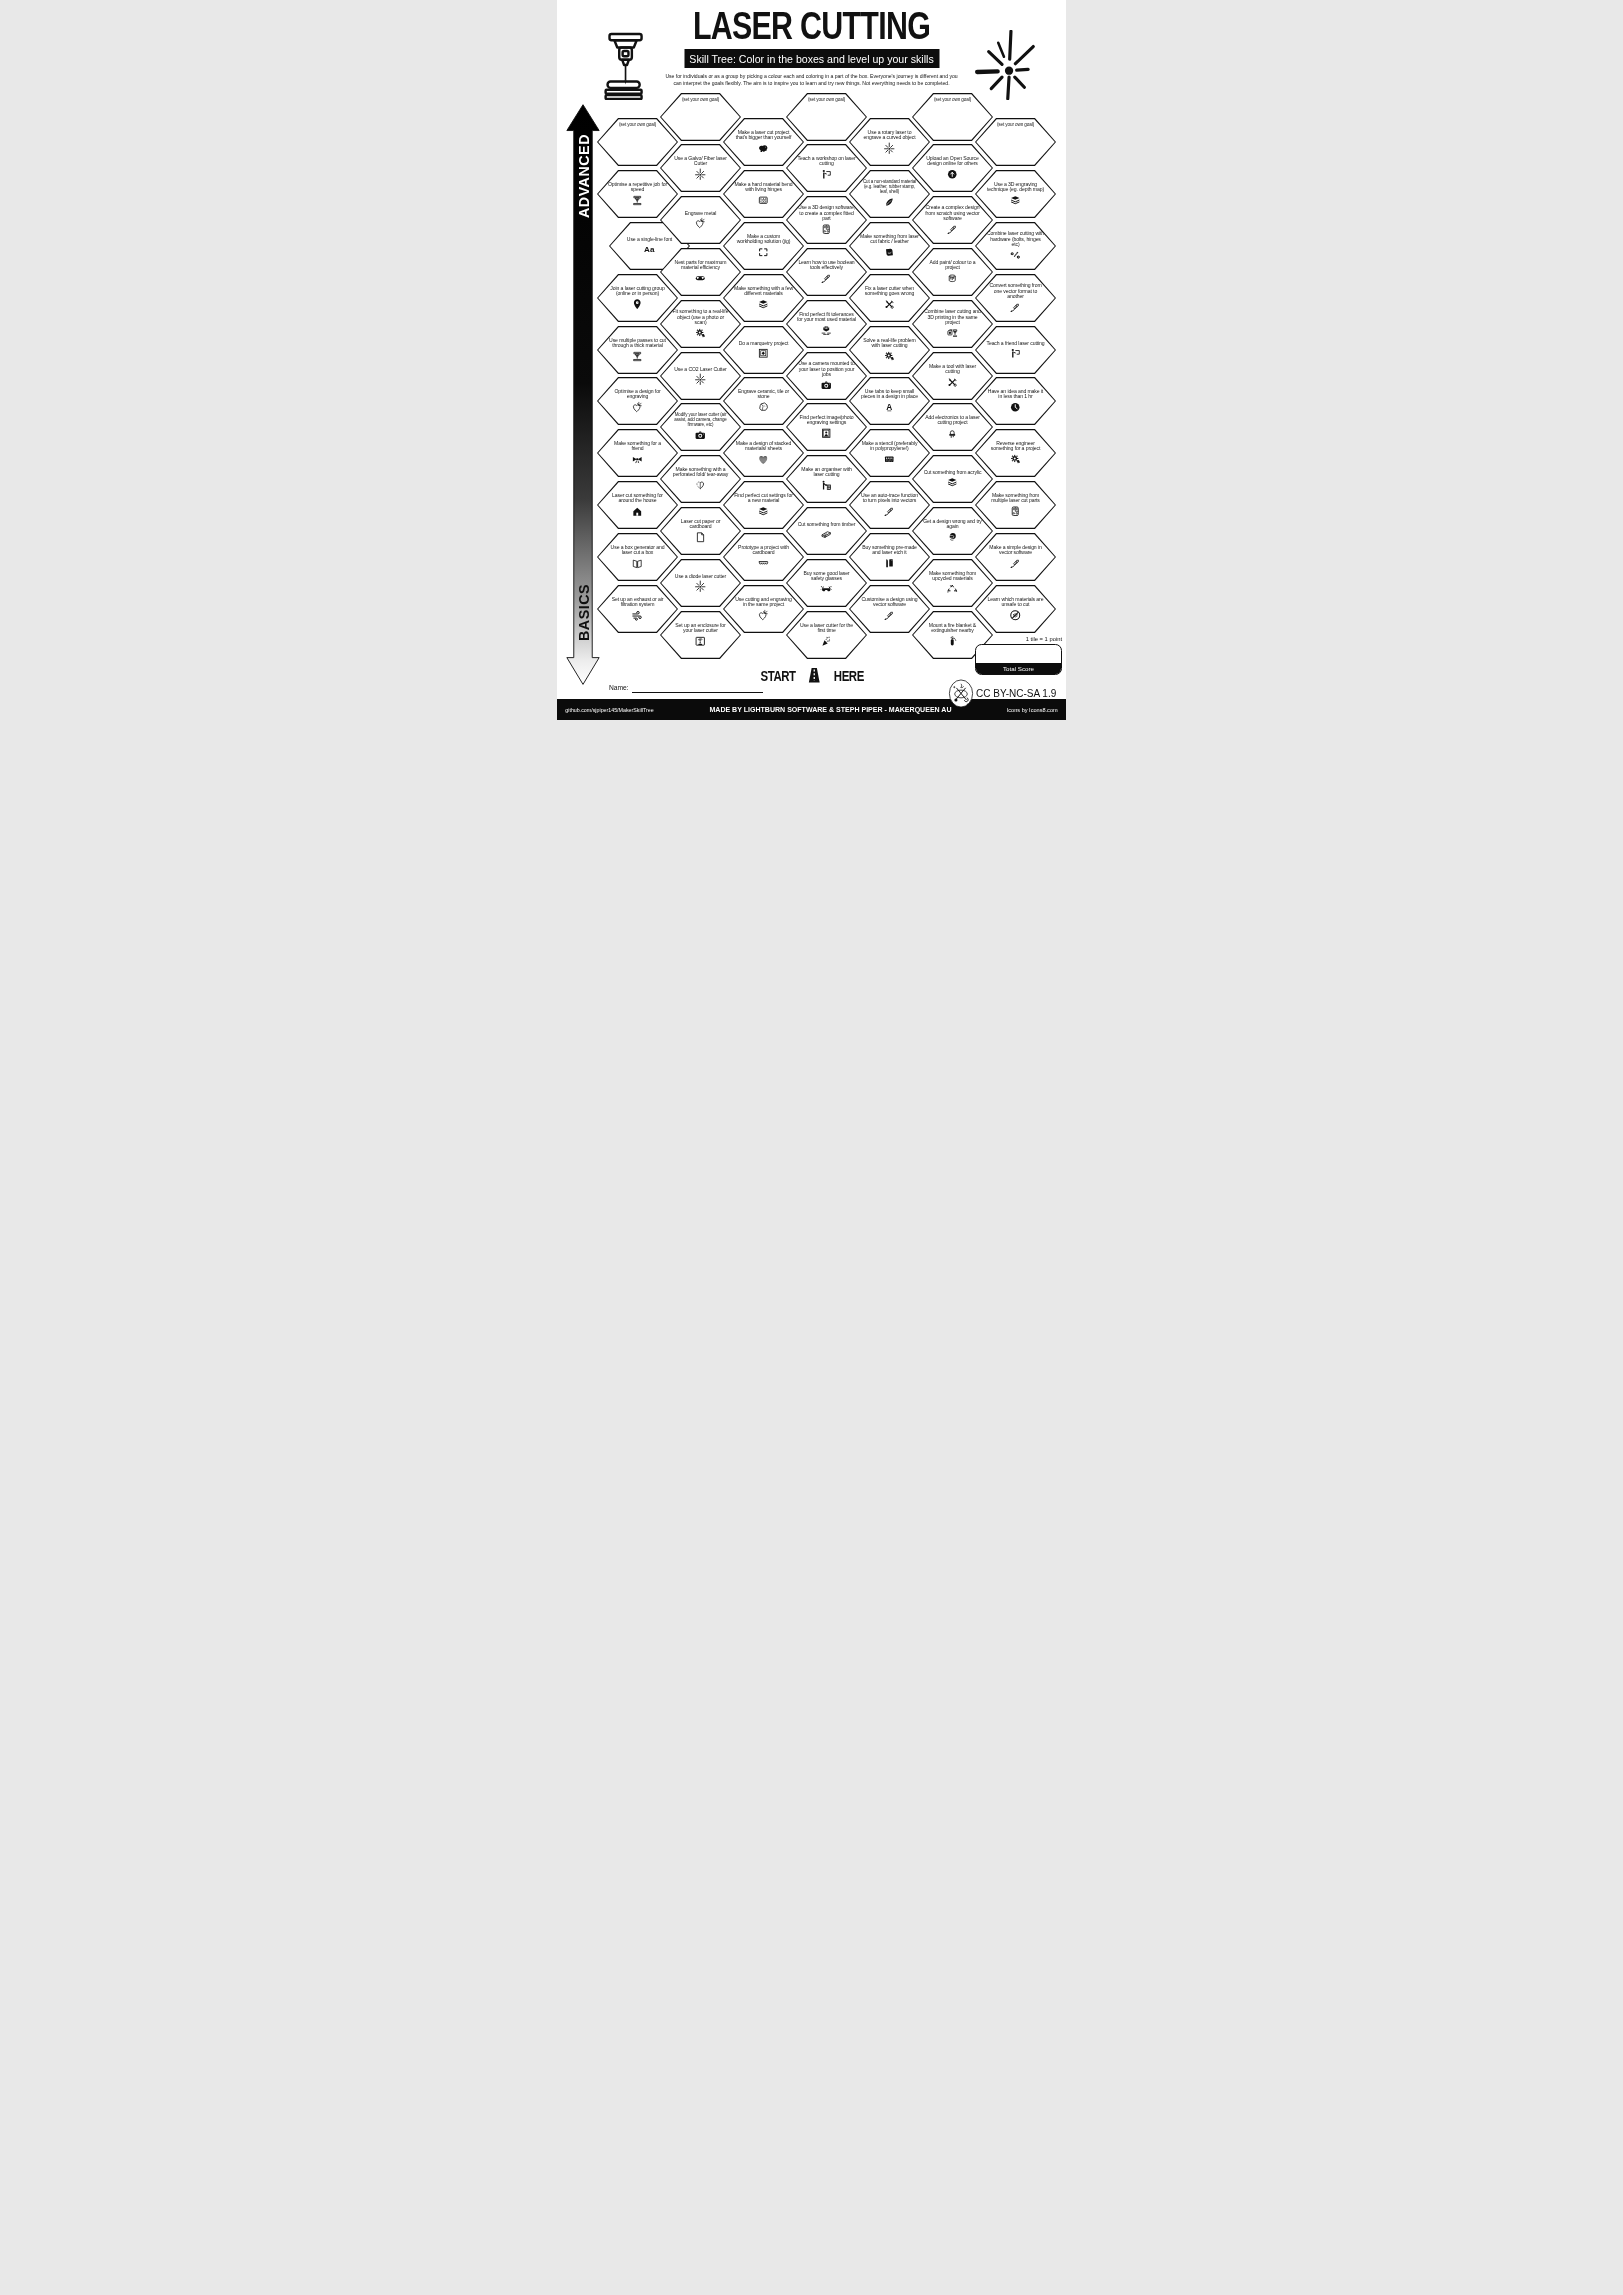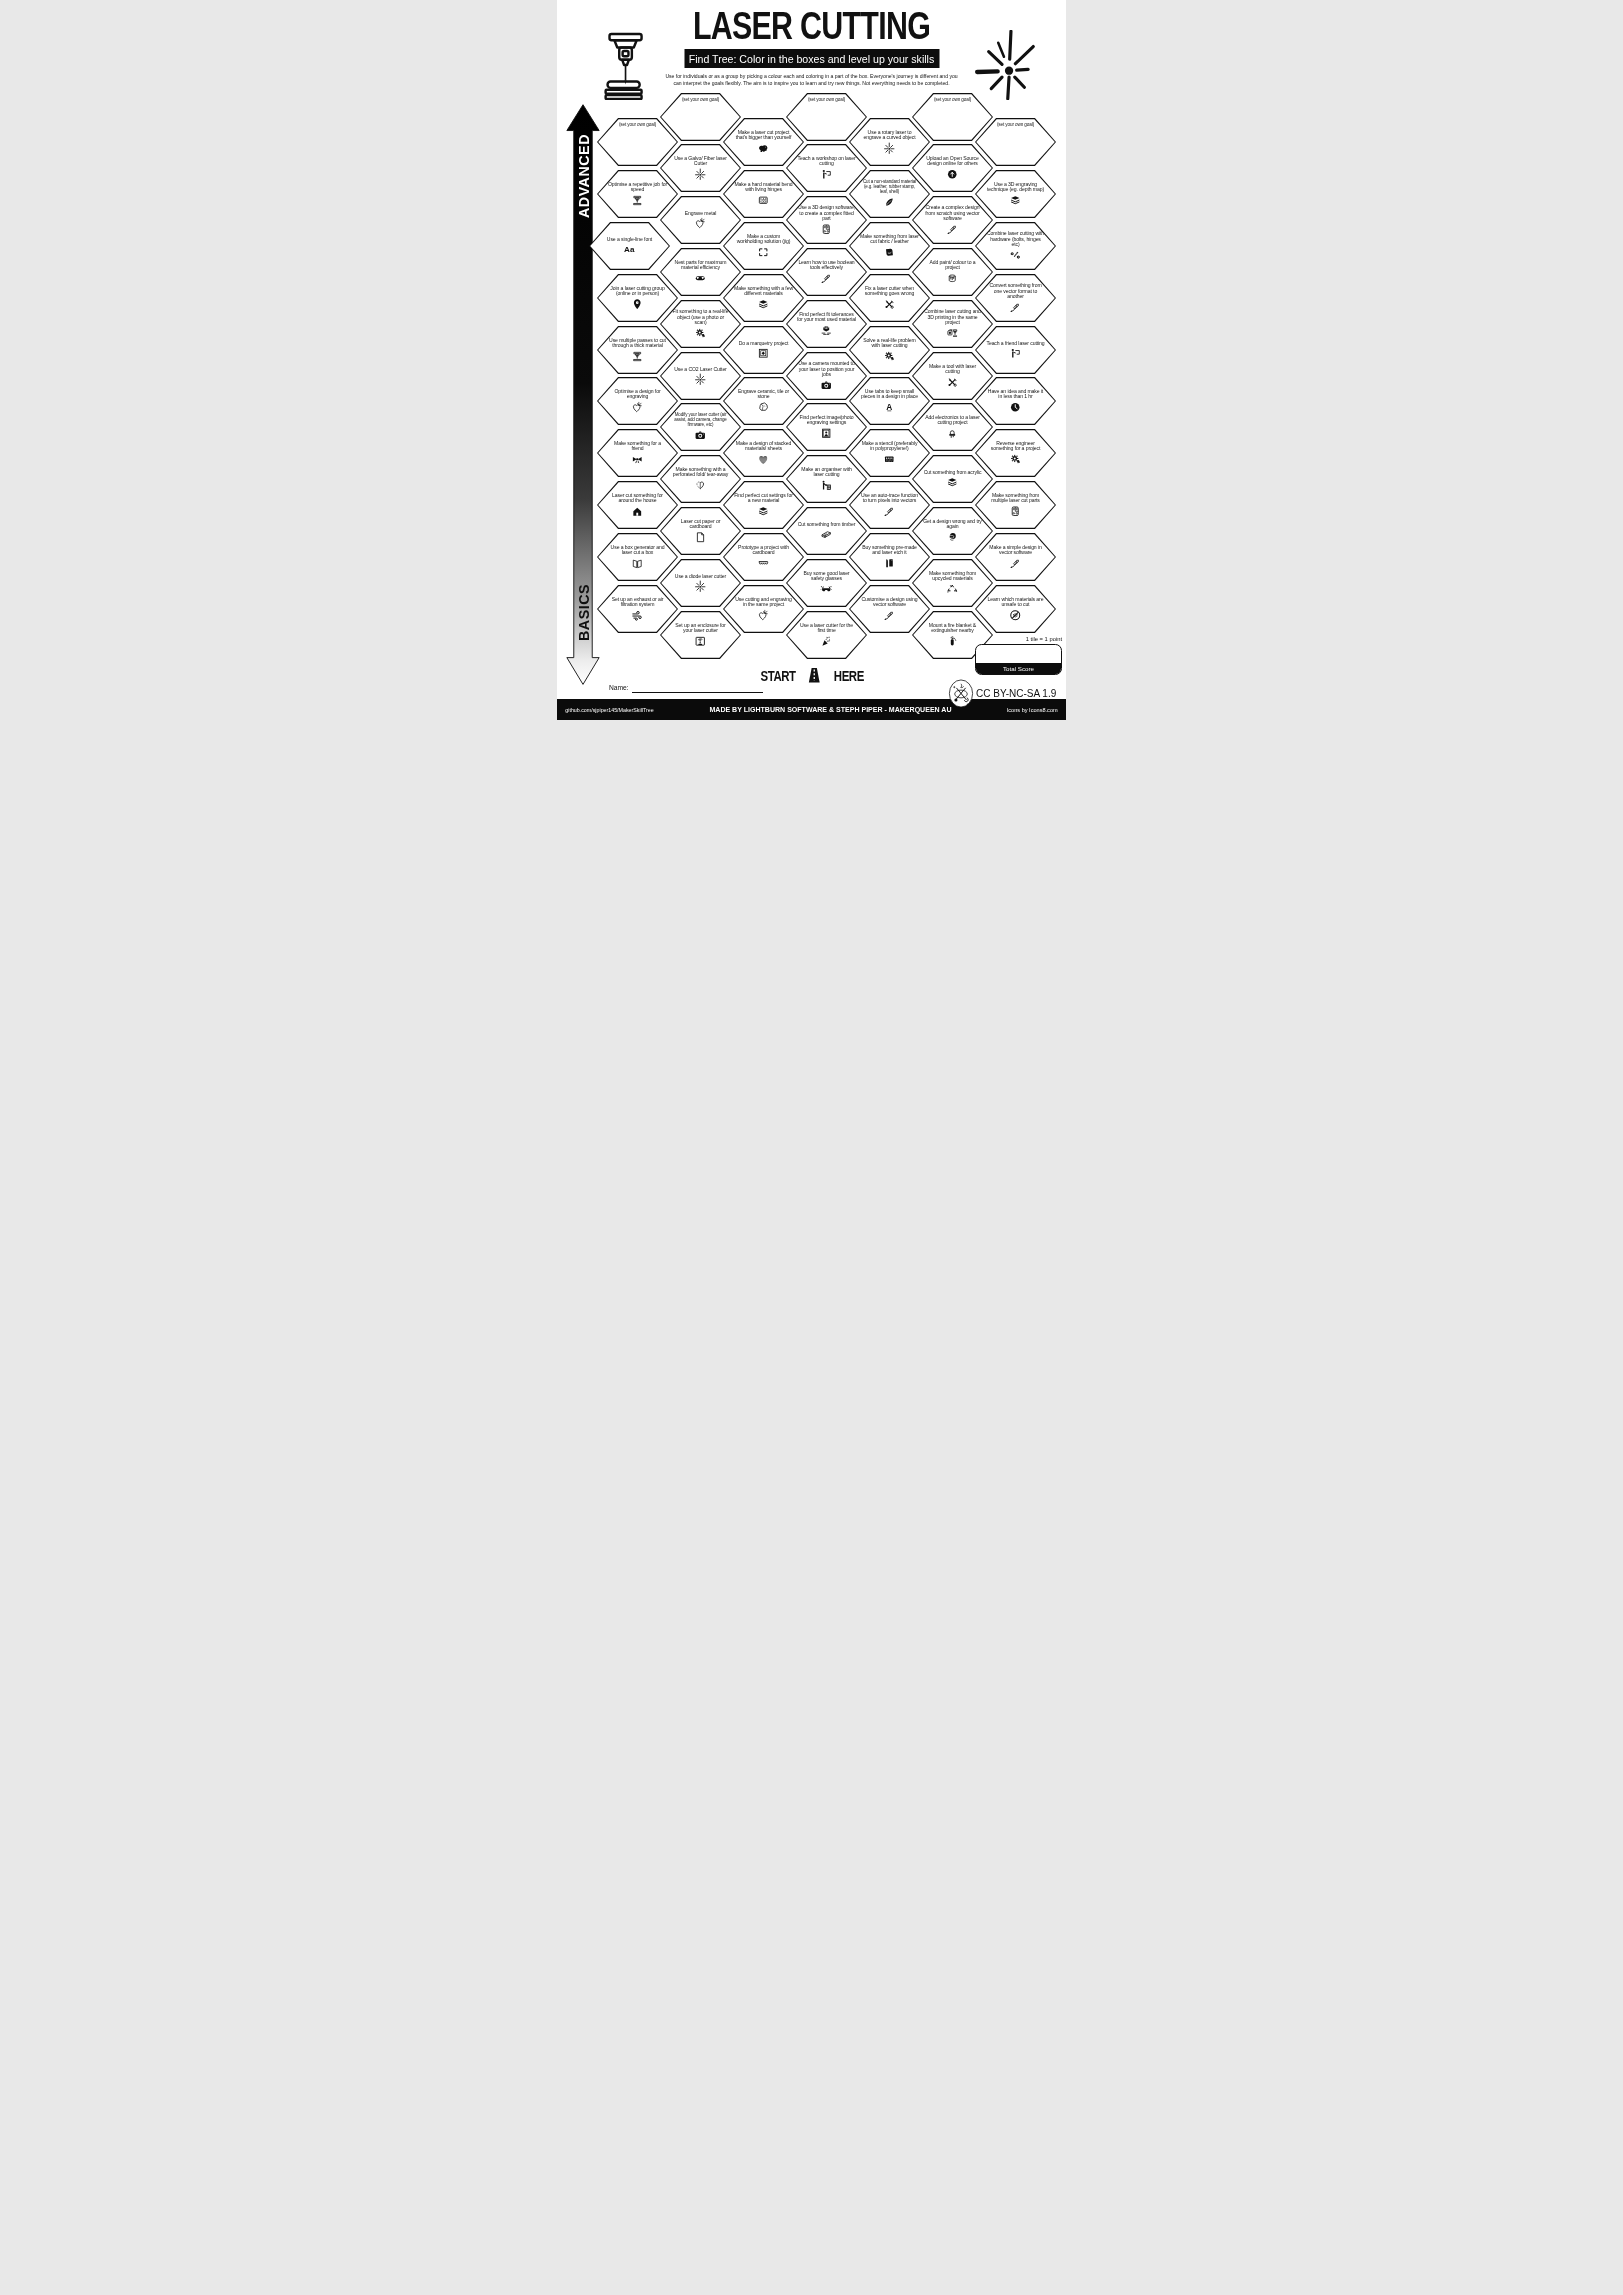--- a/index.html
+++ b/index.html
@@ -65,21 +65,21 @@
         <path d="M38 57h14l-4 11h-6z"></path>
         <path d="M45 68v32" stroke-width="3.4"></path>
         <rect x="8" y="102" width="66" height="13" rx="6"></rect>
         <rect x="4" y="119" width="74" height="8" rx="2"></rect>
         <rect x="4" y="130" width="74" height="8" rx="2"></rect>
       </g>
       <path d="M43 100l2 8 2-8z" fill="#111"></path>
     </svg>
   </div>
   <div class="title">LASER CUTTING</div>
-  <div class="subtitle">Find Tree:  Color in the boxes and level up your skills</div>
+  <div class="subtitle">Skill Tree:  Color in the boxes and level up your skills</div>
   <div class="desc">Use for individuals or as a group by picking a colour each and coloring in a part of the box.  Everyone's journey is different and you can interpret the goals flexibly.  The aim is to inspire you to learn and try new things. Not everything needs to be completed.</div>
   <div class="hdr-icon" style="left:417px;top:30px;">
     <svg width="65" height="70" viewBox="0 0 100 110">
       <circle cx="54" cy="64" r="6.5" fill="#111"></circle>
       <g stroke="#111" stroke-linecap="round">
         <line x1="57" y1="2" x2="55" y2="46" stroke-width="5"></line>
         <line x1="54" y1="74" x2="52" y2="108" stroke-width="5"></line>
         <line x1="4" y1="66" x2="36" y2="65" stroke-width="7"></line>
         <line x1="66" y1="63" x2="84" y2="62" stroke-width="5"></line>
         <line x1="22" y1="34" x2="43" y2="54" stroke-width="5"></line>
@@ -124,21 +124,21 @@
                 <path d="M5.5 4.5h13v2.8h-13z"></path>
                 <path d="M8.5 7.3h7v2.6h-7z"></path>
                 <path d="M10.8 9.9h2.4v3h-2.4z"></path>
                 <path d="M12 12.9v3.6"></path>
                 <path d="M5 18.2h14v2.3H5z"></path>
               </g>
             </svg>
           </div>
         </div>
       </div>
-      <div class="hex" style="left: 32px; top: 222px;">
+      <div class="hex" style="left: 52px; top: 222px;">
         <div class="hex-in">
           <div class="hex-label">Use a single-line font</div>
           <div class="hex-icon">
             <svg viewBox="0 0 24 24">
               <text x="12" y="17.5" font-size="15.5" font-weight="bold" text-anchor="middle" fill="#111">Aa</text>
             </svg>
           </div>
         </div>
       </div>
       <div class="hex" style="left: 40px; top: 274px;">

